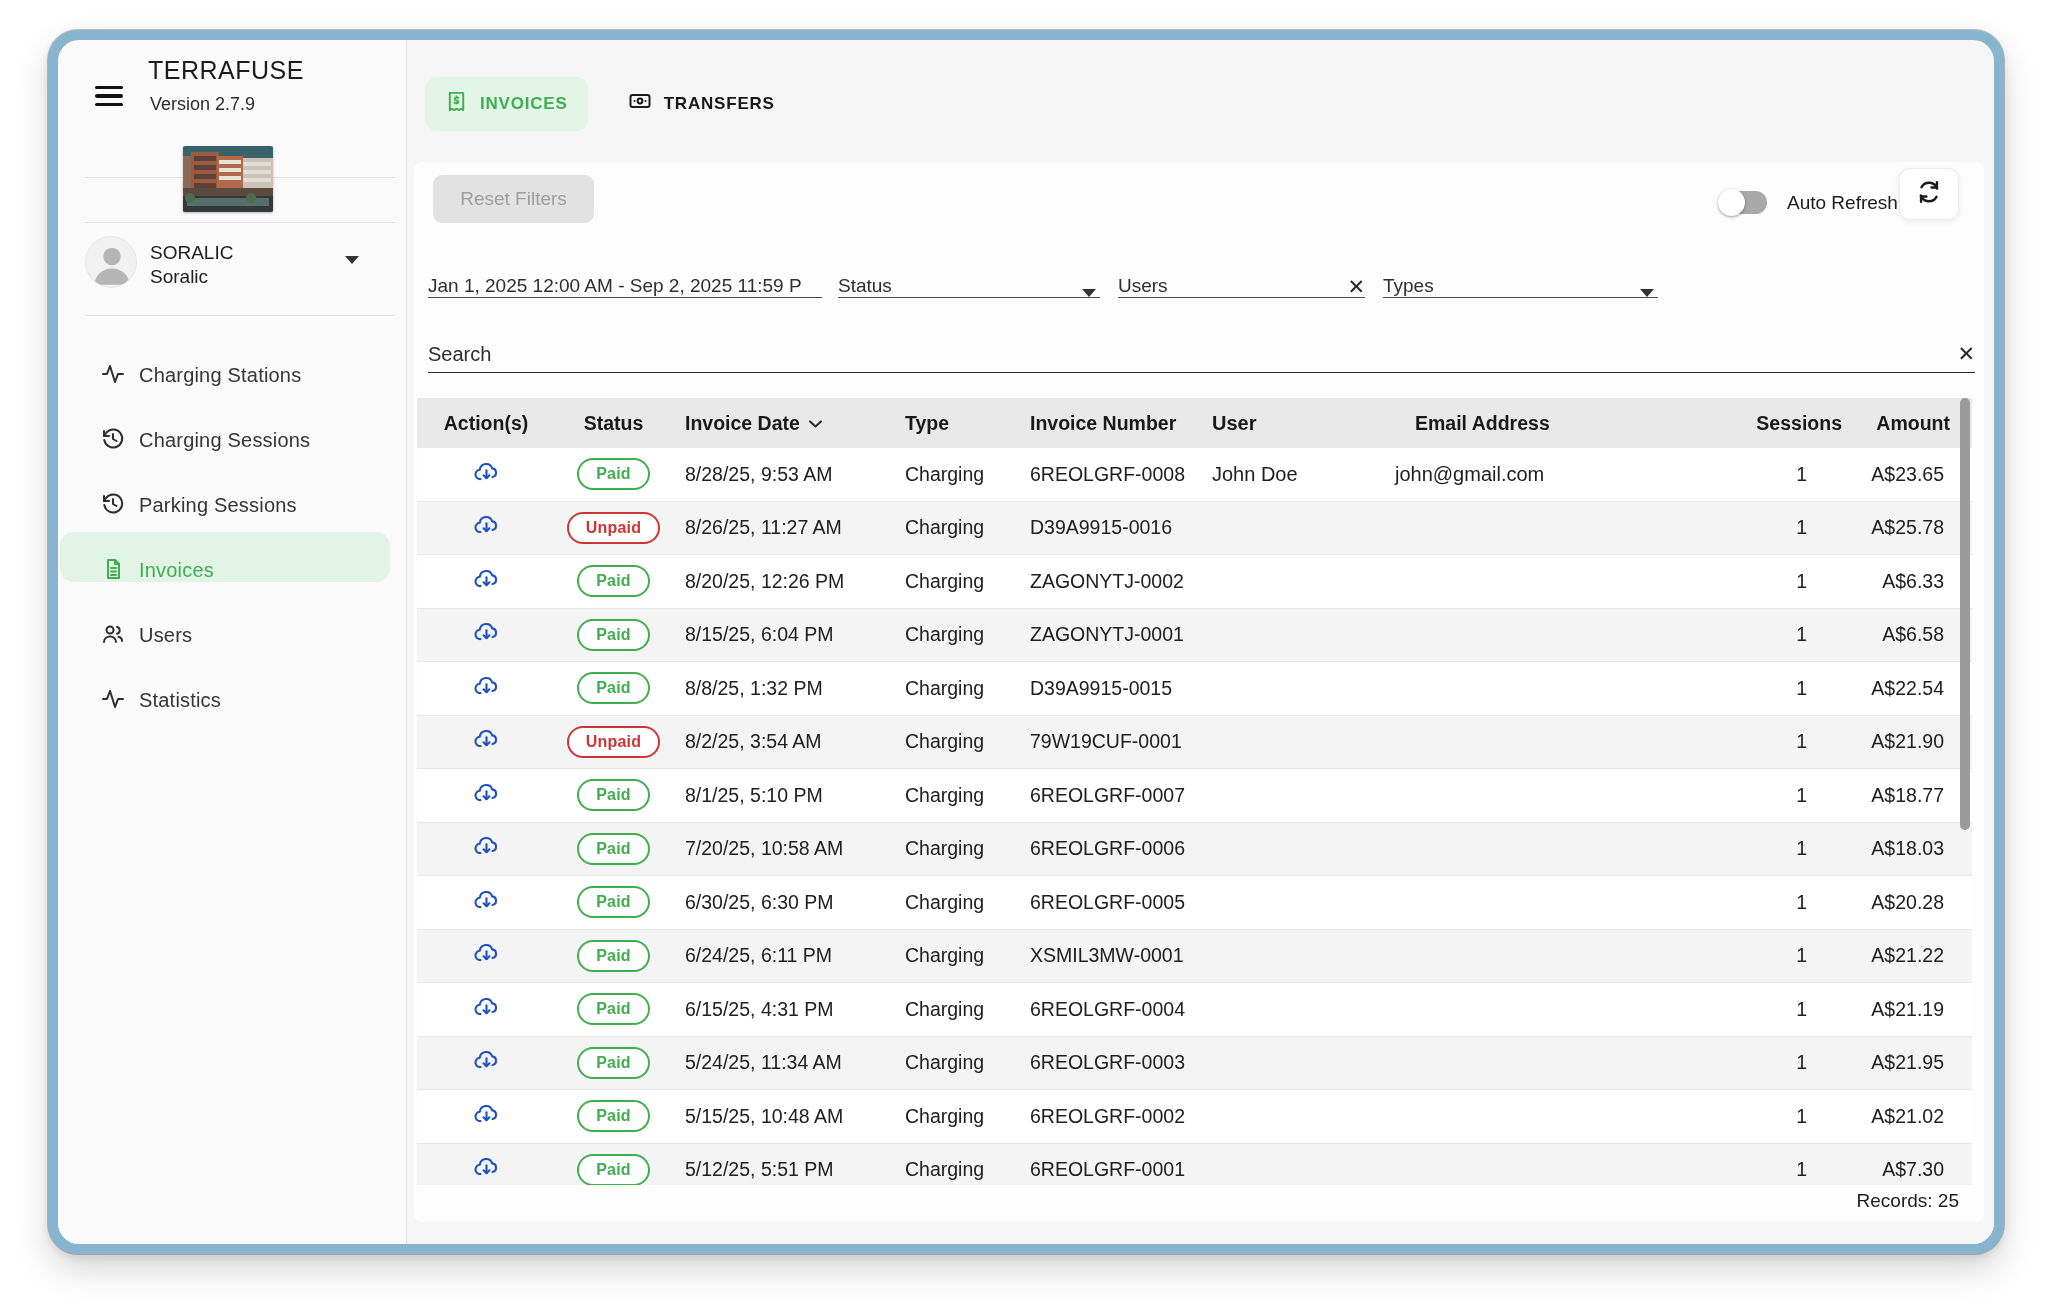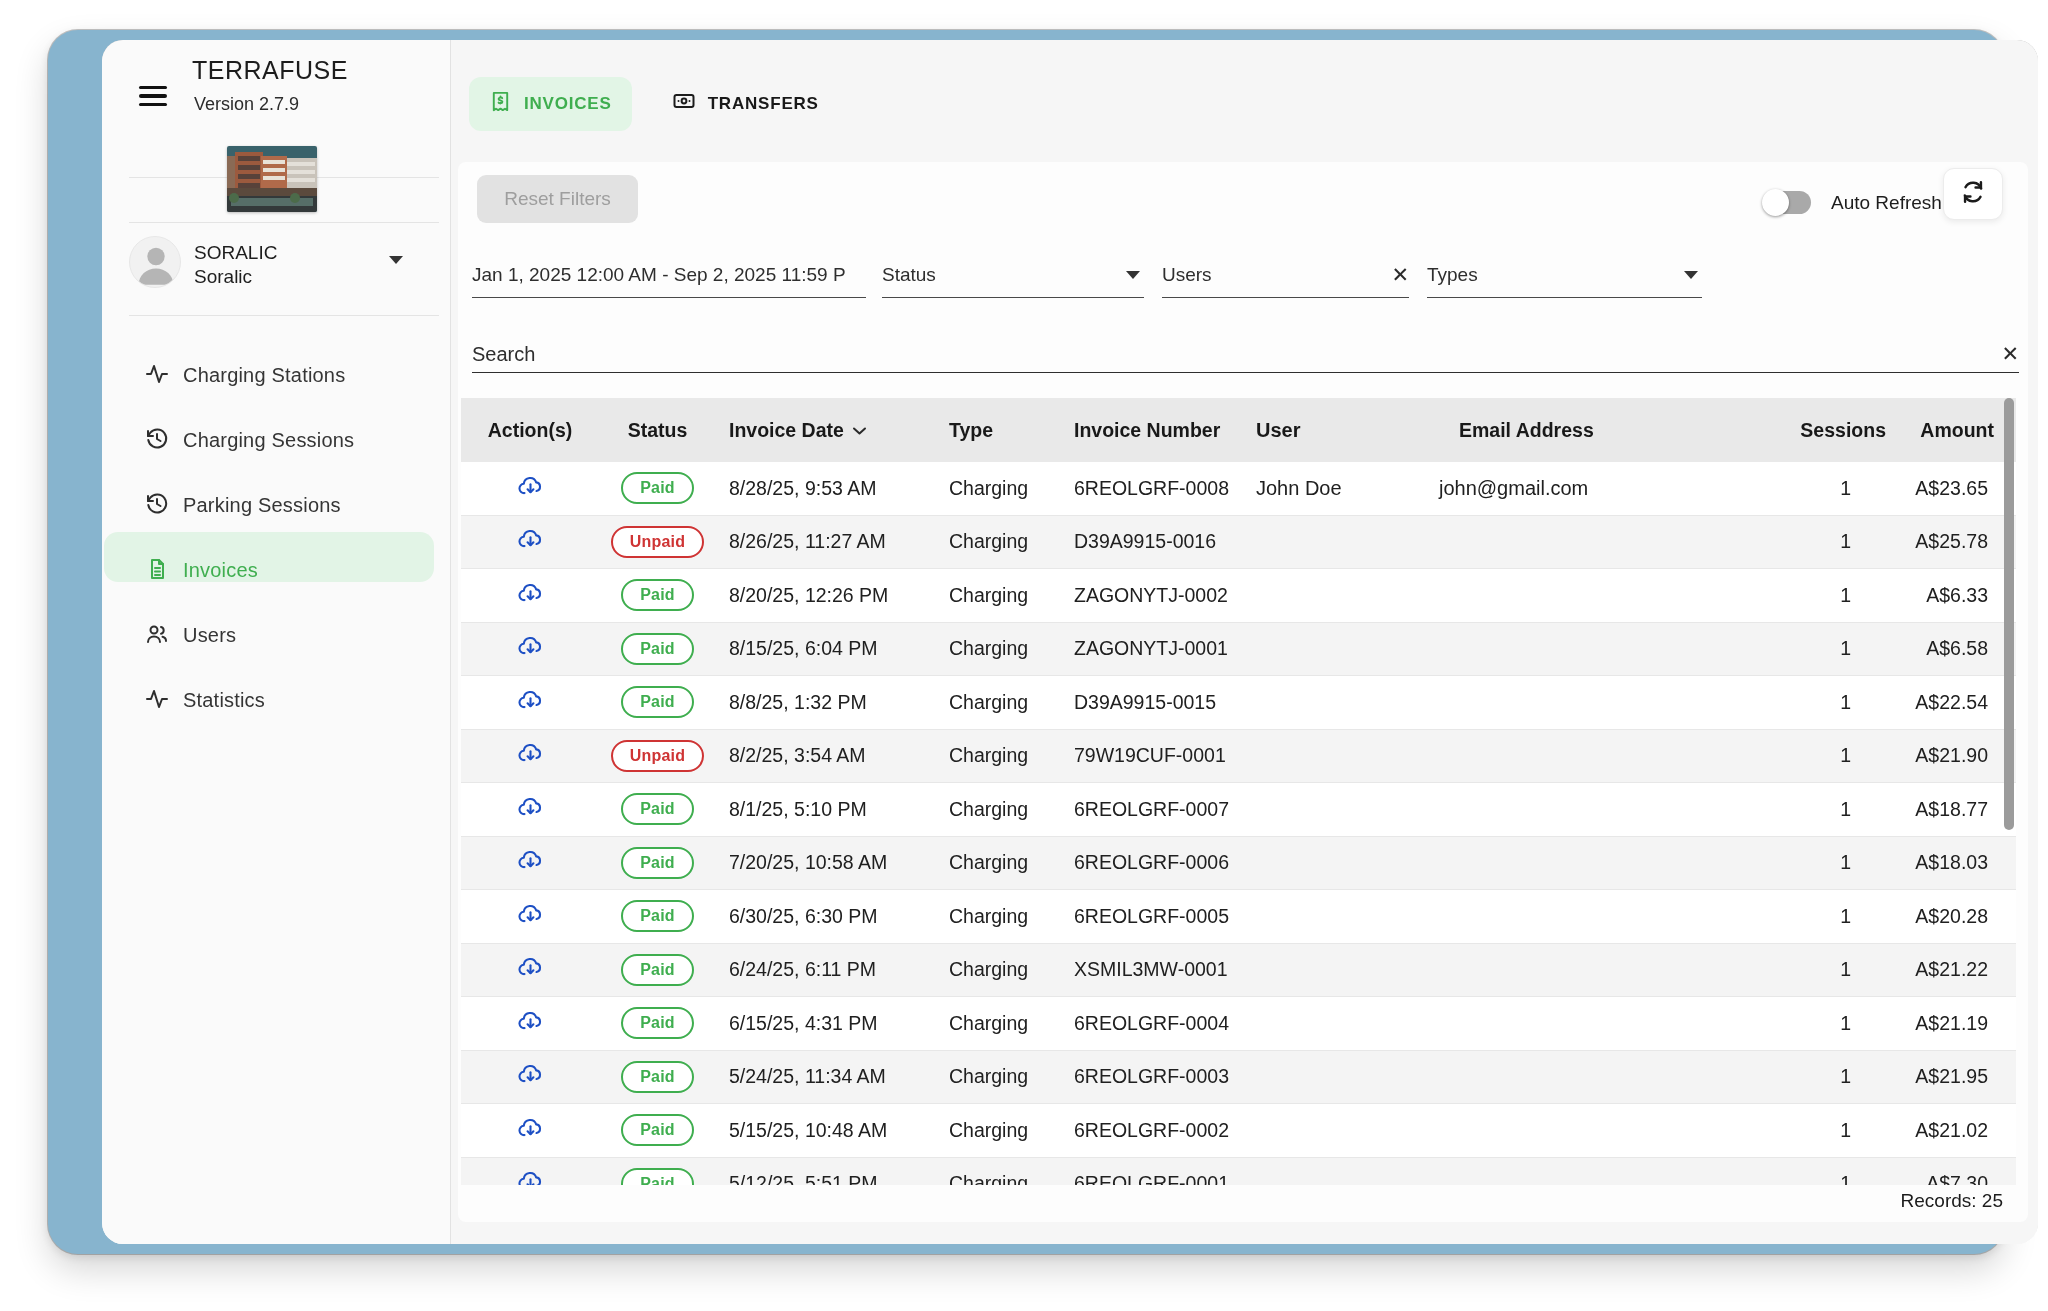--- a/index.html
+++ b/index.html
@@ -3,21 +3,21 @@
 <meta charset="utf-8">
 <style>
   html,body{margin:0;padding:0;background:#ffffff;}
   *{box-sizing:border-box;}
   .screen{position:relative;width:2048px;height:1311px;background:#ffffff;font-family:"Liberation Sans",sans-serif;color:#222;overflow:hidden;}
 
   
   .window{position:absolute;left:48px;top:30px;width:1956px;height:1224px;background:var(--frame-blue,#87b4ce);
     border-radius:30px;padding:10px;box-shadow:0 0 0 1px rgba(60,60,60,.30),0 16px 34px rgba(0,0,0,.16),0 3px 8px rgba(0,0,0,.10);}
   .window-inner{width:100%;height:100%;border-radius:21px;background:#f6f6f6;overflow:hidden;display:flex;
-    box-shadow:inset 0 1px 0 rgba(0,0,0,.28);margin-left:44px;}
+    box-shadow:inset 0 1px 0 rgba(0,0,0,.28);}
 
   
   .sidebar{position:relative;width:349px;background:#fafafa;border-right:1px solid #e2e2e2;flex:none;}
   .burger{position:absolute;left:37px;top:46px;width:28px;height:20px;display:flex;flex-direction:column;justify-content:space-between;cursor:pointer;}
   .burger span{display:block;height:3.2px;background:#111;border-radius:2px;}
   .brand-title{position:absolute;left:90px;top:16px;font-size:25px;font-weight:500;letter-spacing:.5px;color:#1c1c1c;}
   .brand-version{position:absolute;left:92px;top:54px;font-size:18px;color:#2c2c2c;}
   .sb-divider{position:absolute;left:27px;width:310px;height:1px;background:#e4e4e4;}
   .building{position:absolute;left:125px;top:106px;width:90px;height:66px;border-radius:2px;overflow:hidden;box-shadow:0 1px 3px rgba(0,0,0,.25);}
   .profile{position:absolute;left:27px;top:196px;width:300px;height:56px;cursor:pointer;}
@@ -47,37 +47,37 @@
     color:#9e9e9e;font-size:19px;font-weight:500;font-family:inherit;cursor:pointer;}
 
   .autorefresh{position:absolute;left:1313px;top:150px;display:flex;align-items:center;gap:20px;}
   .toggle{position:relative;width:47px;height:25px;cursor:pointer;}
   .toggle .track{position:absolute;left:0;top:1px;width:47px;height:23px;border-radius:13px;background:#a9a9a9;}
   .toggle .knob{position:absolute;left:-2px;top:-1px;width:27px;height:27px;border-radius:50%;background:#fff;box-shadow:0 1px 3px rgba(0,0,0,.4);}
   .autorefresh-label{font-size:19px;color:#1d1d1d;}
   .refresh-btn{position:absolute;left:1492px;top:128px;width:60px;height:52px;background:#fff;border:1px solid #ececec;border-radius:11px;
     display:flex;align-items:center;justify-content:center;cursor:pointer;box-shadow:0 2px 6px rgba(0,0,0,.08);}
 
-  .filter-field{position:absolute;top:222px;height:36px;border-bottom:1.6px solid #494949;display:flex;align-items:flex-start;
+  .filter-field{position:absolute;top:222px;height:36px;border-bottom:1.6px solid #494949;display:flex;align-items:flex-end;
     justify-content:space-between;padding-top:2px;font-size:19px;color:#2e2e2e;white-space:nowrap;overflow:hidden;cursor:pointer;}
   .ff-date{left:21px;width:394px;}
   .ff-status{left:431px;width:262px;}
   .ff-users{left:711px;width:247px;}
   .ff-types{left:976px;width:275px;}
   .filter-field .caret{margin:7px 4px 0 0;flex:none;}
   .xglyph{font-size:21px;color:#2a2a2a;line-height:1;margin-top:0px;flex:none;cursor:pointer;}
 
   .search-row{position:absolute;left:21px;top:303px;width:1547px;height:30px;border-bottom:1.2px solid #2f2f2f;display:flex;align-items:flex-start;justify-content:space-between;}
   .search-input{border:none;outline:none;background:transparent;font-family:inherit;font-size:20px;color:#0f172a;width:1480px;padding:0;}
   .search-input::placeholder{color:#2e2e2e;opacity:1;}
 
   
   .table{position:absolute;left:10px;top:358px;width:1555px;height:787px;overflow:hidden;}
   .thead,.tr{display:grid;grid-template-columns:138px 117px 223px 125px 180px 190px 290px 182px 110px;align-items:center;}
-  .thead{height:64px;background:#e9e9e9;font-weight:700;font-size:19.5px;color:#191919;}
+  .thead{height:50px;background:#e9e9e9;font-weight:700;font-size:19.5px;color:#191919;}
   .th{cursor:pointer;}
   .tr{height:53.5px;background:#fff;border-bottom:1px solid #e7e7e7;font-size:19.5px;color:#202020;}
   .tbody .tr:nth-child(even){background:#f4f4f4;}
   .c-action{text-align:center;}
   .c-status{text-align:center;}
   .c-date{padding-left:13px;text-align:left;}
   .c-type{padding-left:10px;text-align:left;}
   .c-invoice{padding-left:10px;text-align:left;}
   .c-user{padding-left:12px;text-align:left;font-size:20px;}
   .th.c-email{padding-left:25px;text-align:left;}

